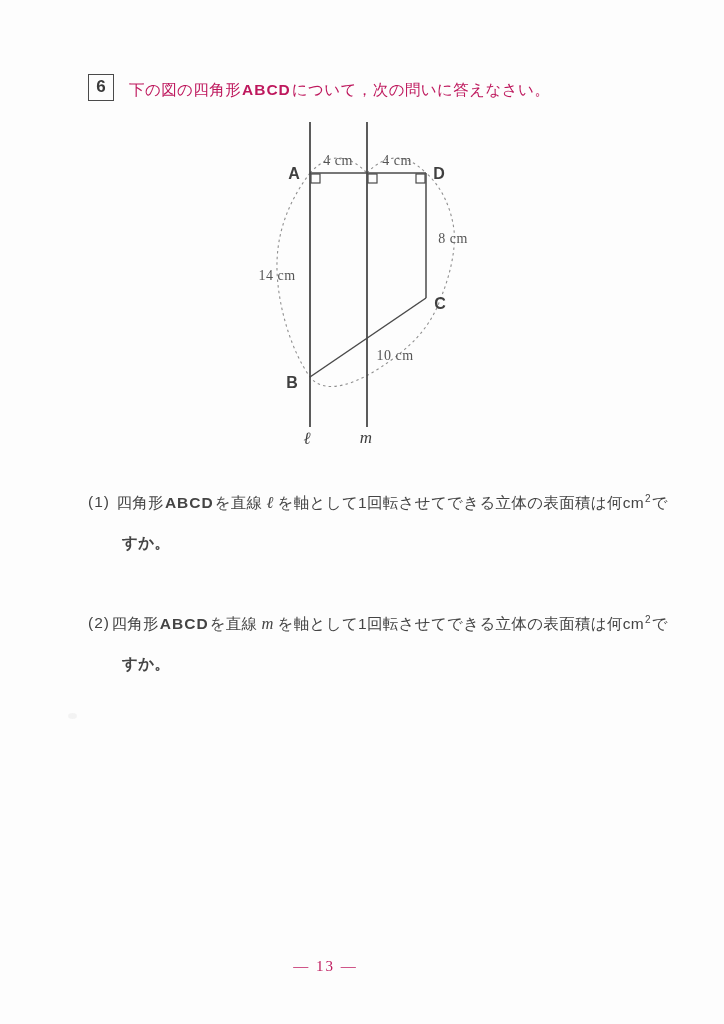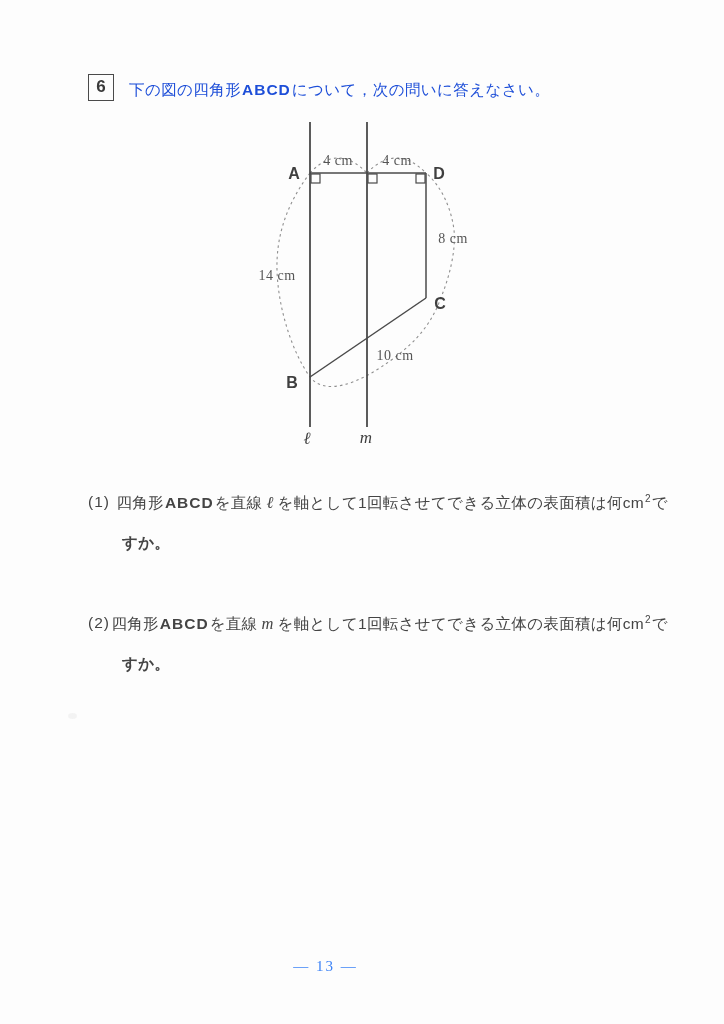--- a/index.html
+++ b/index.html
@@ -17,21 +17,21 @@
   
   .problem-number-box {
     left: 88px; top: 74px; width: 26px; height: 27px;
     border: 1.5px solid #4a4a4a;
     text-align: center; line-height: 24px;
     font-size: 17px; font-weight: 700; color: #3a3a3a;
     background: #fdfdfd;
   }
   .statement {
     left: 129px; top: 80px; width: 560px;
-    font-size: 15.5px; letter-spacing: 0.4px; color: #1d4ed8;
+    font-size: 15.5px; letter-spacing: 0.4px; color: #be185d;
     white-space: nowrap;
   }
   .bold-abcd { font-weight: 700; letter-spacing: 1px; padding: 0 1px; }
 
   
   .figure-svg { left: 240px; top: 108px; width: 250px; height: 350px; }
   text { fill: #4a4a4a; }
   .pt-label { font-family: "Liberation Sans", sans-serif; font-size: 16px; font-weight: 600; fill: #3f3f3f; }
   .dim-label { font-family: "Liberation Serif", serif; font-size: 14px; fill: #555; letter-spacing: 0.5px; }
   .axis-label { font-family: "Liberation Serif", serif; font-size: 17px; font-style: italic; fill: #3f3f3f; }
@@ -44,21 +44,21 @@
   .q-number { display: inline-block; width: 34px; letter-spacing: 1px; }
   .q-axis { font-family: "Liberation Serif", serif; font-style: italic; font-size: 16.5px; margin: 0 4px; }
   .q-line1 sup { font-size: 10px; line-height: 0; margin: 0 1px; }
   .q-line2 { margin-left: 34px; margin-top: 19px; font-weight: bold; }
 
   
   .page-number {
     left: 0; top: 958px; width: 651px;
     text-align: center;
     font-family: "Liberation Serif", serif;
-    font-size: 15px; color: #3b82f6; letter-spacing: 2px;
+    font-size: 15px; color: #be185d; letter-spacing: 2px;
   }
 
   
   .scan-smudge {
     left: 68px; top: 713px; width: 9px; height: 6px;
     background: rgba(120,120,120,0.07); border-radius: 50%;
   }
 </style>
 </head>
 <body>

